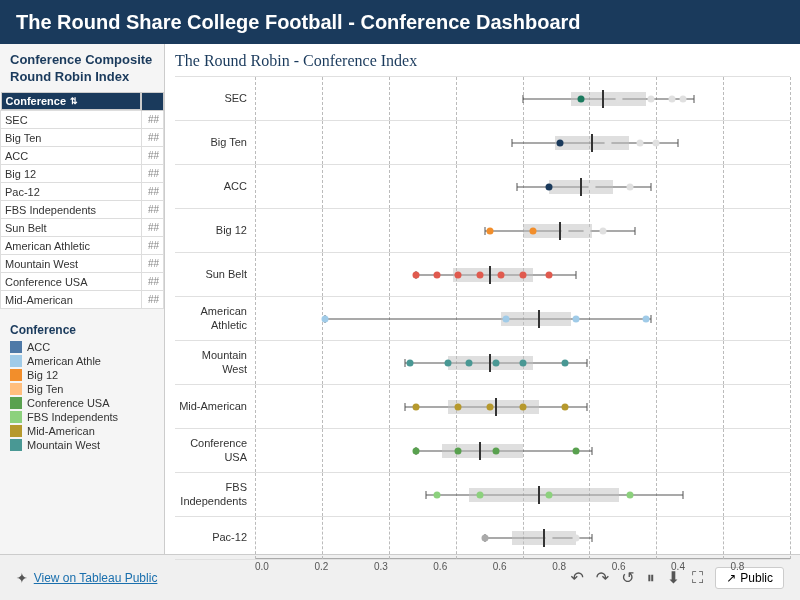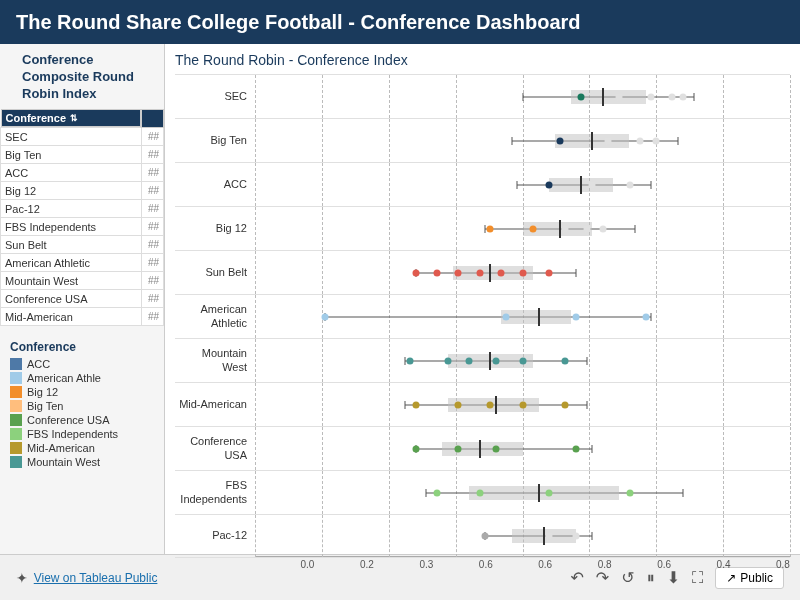--- a/index.html
+++ b/index.html
@@ -37,21 +37,21 @@
       display: flex;
       flex-direction: column;
       padding: 8px 0 0 0;
       overflow: hidden;
     }
 
     #sidebar-title {
       font-size: 13px;
       font-weight: bold;
       color: #1a3a5c;
-      padding: 0 10px 6px 22px;
+      padding: 0 10px 6px 10px;
       line-height: 1.3;
     }
 
     
     #conf-table {
       width: 100%;
       border-collapse: collapse;
       font-size: 11px;
     }
 
@@ -109,24 +109,25 @@
     
     #chart-area {
       flex: 1;
       display: flex;
       flex-direction: column;
       padding: 8px 10px 0 10px;
       background: white;
     }
 
     #chart-title {
-      font-size: 14px;
+      font-size: 16px;
       color: #1a3a5c;
       font-weight: normal;
       margin-bottom: 6px;
+      font-family: Liberation Serif, serif;
     }
 
     #chart-container {
       flex: 1;
       position: relative;
     }
 
     
     .chart-row {
       display: flex;
@@ -202,21 +203,21 @@
       display: flex;
       margin-left: 80px;
       padding-bottom: 4px;
       border-top: 1px solid #aaa;
     }
 
     .axis-label {
       font-size: 10px;
       color: #555;
       flex: 1;
-      text-align: right;
+      text-align: left;
     }
 
     
     #footer {
       background: #f0f0f0;
       border-top: 1px solid #ccc;
       height: 46px;
       display: flex;
       align-items: center;
       padding: 0 16px;

